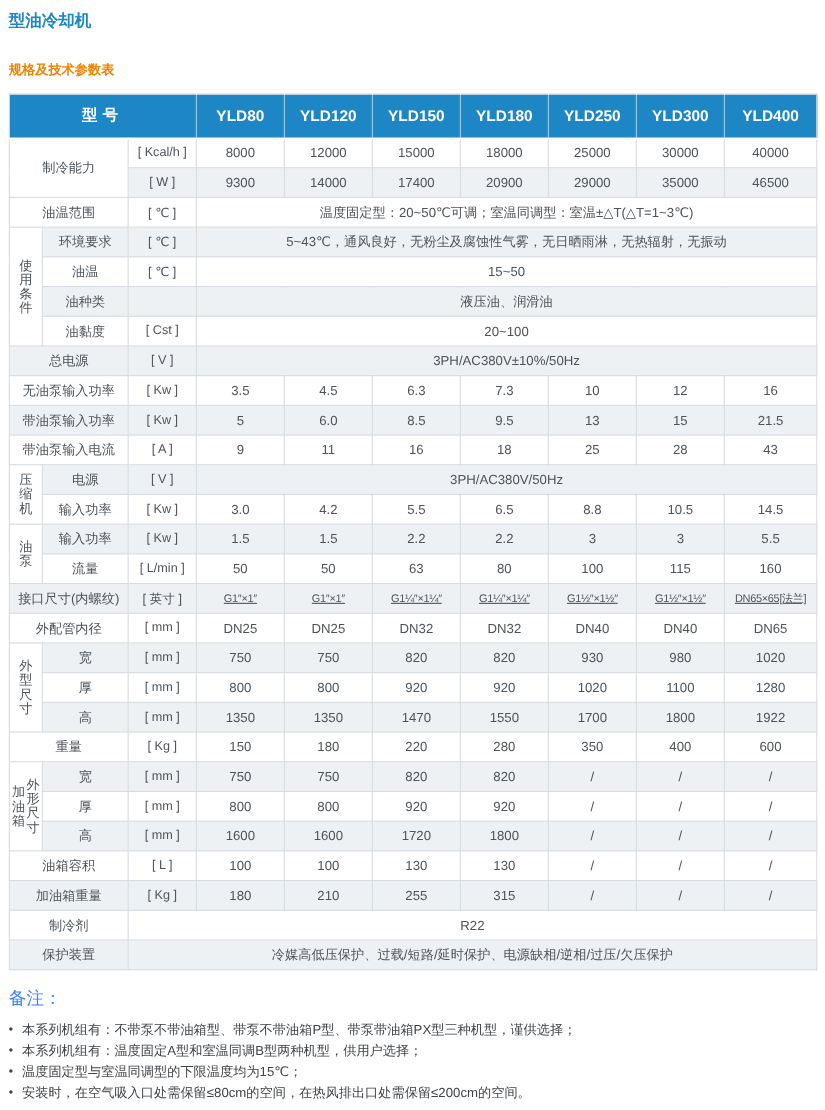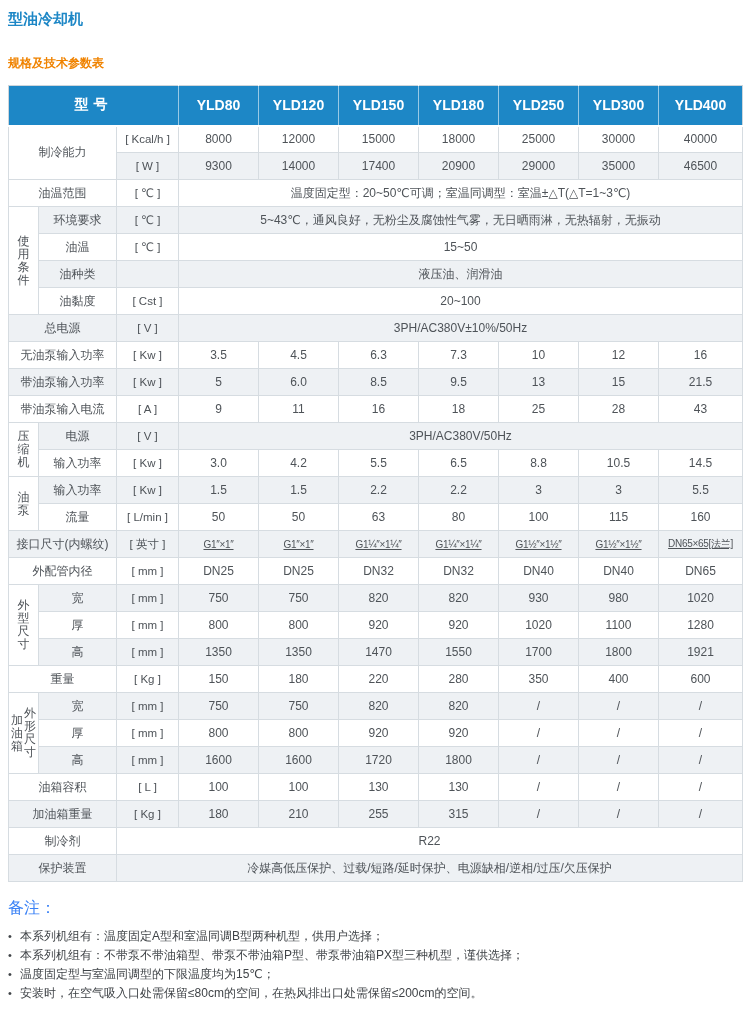--- a/index.html
+++ b/index.html
@@ -309,21 +309,21 @@
       </tr>
       <tr class="alt">
         <td class="label sub">高</td>
         <td class="unit">[ mm ]</td>
         <td class="val">1350</td>
         <td class="val">1350</td>
         <td class="val">1470</td>
         <td class="val">1550</td>
         <td class="val">1700</td>
         <td class="val">1800</td>
-        <td class="val">1921</td>
+        <td class="val">1922</td>
       </tr>
       <tr>
         <td class="label wide" colspan="2">重量</td>
         <td class="unit">[ Kg ]</td>
         <td class="val">150</td>
         <td class="val">180</td>
         <td class="val">220</td>
         <td class="val">280</td>
         <td class="val">350</td>
         <td class="val">400</td>
@@ -406,18 +406,18 @@
       <tr class="alt">
         <td class="label wide" colspan="2">保护装置</td>
         <td class="span full" colspan="8">冷媒高低压保护、过载/短路/延时保护、电源缺相/逆相/过压/欠压保护</td>
       </tr>
     </tbody>
 </table>
 
 <div class="notes">
   <div class="notes-heading">备注：</div>
   <ul>
+    <li>本系列机组有：不带泵不带油箱型、带泵不带油箱P型、带泵带油箱PX型三种机型，谨供选择；</li>
     <li>本系列机组有：温度固定A型和室温同调B型两种机型，供用户选择；</li>
-    <li>本系列机组有：不带泵不带油箱型、带泵不带油箱P型、带泵带油箱PX型三种机型，谨供选择；</li>
     <li>温度固定型与室温同调型的下限温度均为15℃；</li>
     <li>安装时，在空气吸入口处需保留≤80cm的空间，在热风排出口处需保留≤200cm的空间。</li>
   </ul>
 </div>
 
 </body></html>

